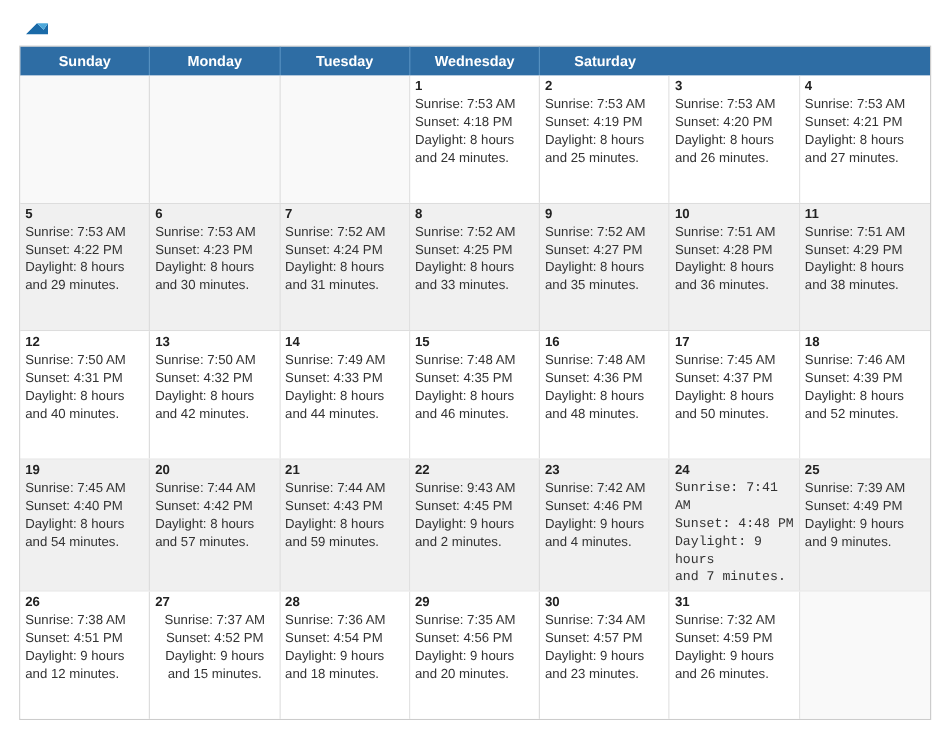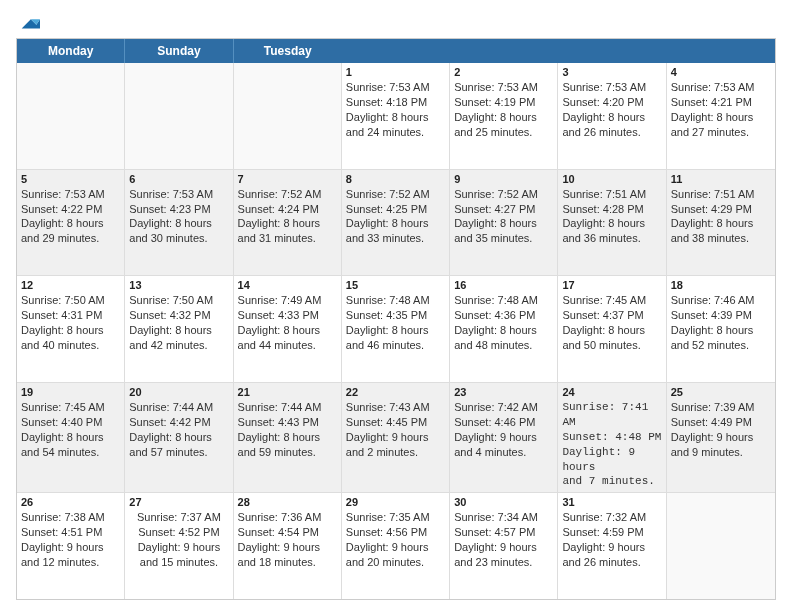--- a/index.html
+++ b/index.html
@@ -134,23 +134,25 @@
       </div>
     </div>
     <div class="title-block">
       <div class="title-month"></div>
       <div class="title-location"></div>
     </div>
   </div>
 
   <div class="calendar">
     <div class="cal-header-row">
-    <div class="cal-header-cell">Monday</div>
-        <div class="cal-header-cell">Sunday</div>
+    <div class="cal-header-cell">Sunday</div>
+        <div class="cal-header-cell">Monday</div>
         <div class="cal-header-cell">Tuesday</div>
+        <div class="cal-header-cell">Wednesday</div>
+        <div class="cal-header-cell">Saturday</div>
       </div>
     <div class="cal-body">
     <div class="cal-row">
           <div class="cal-cell empty"></div>
           <div class="cal-cell empty"></div>
           <div class="cal-cell empty"></div>
           <div class="cal-cell">
             <div class="day-num">1</div>
             <div class="cell-text" style="white-space: pre-line;">Sunrise: 7:53 AM
 Sunset: 4:18 PM
@@ -298,21 +300,21 @@
           </div>
           <div class="cal-cell shaded">
             <div class="day-num">21</div>
             <div class="cell-text" style="white-space: pre-line;">Sunrise: 7:44 AM
 Sunset: 4:43 PM
 Daylight: 8 hours
 and 59 minutes.</div>
           </div>
           <div class="cal-cell shaded">
             <div class="day-num">22</div>
-            <div class="cell-text" style="white-space: pre-line;">Sunrise: 7:43 AM
+            <div class="cell-text" style="white-space: pre-line;">Sunrise: 9:43 AM
 Sunset: 4:45 PM
 Daylight: 9 hours
 and 2 minutes.</div>
           </div>
           <div class="cal-cell shaded">
             <div class="day-num">23</div>
             <div class="cell-text" style="white-space: pre-line;">Sunrise: 7:42 AM
 Sunset: 4:46 PM
 Daylight: 9 hours
 and 4 minutes.</div>

